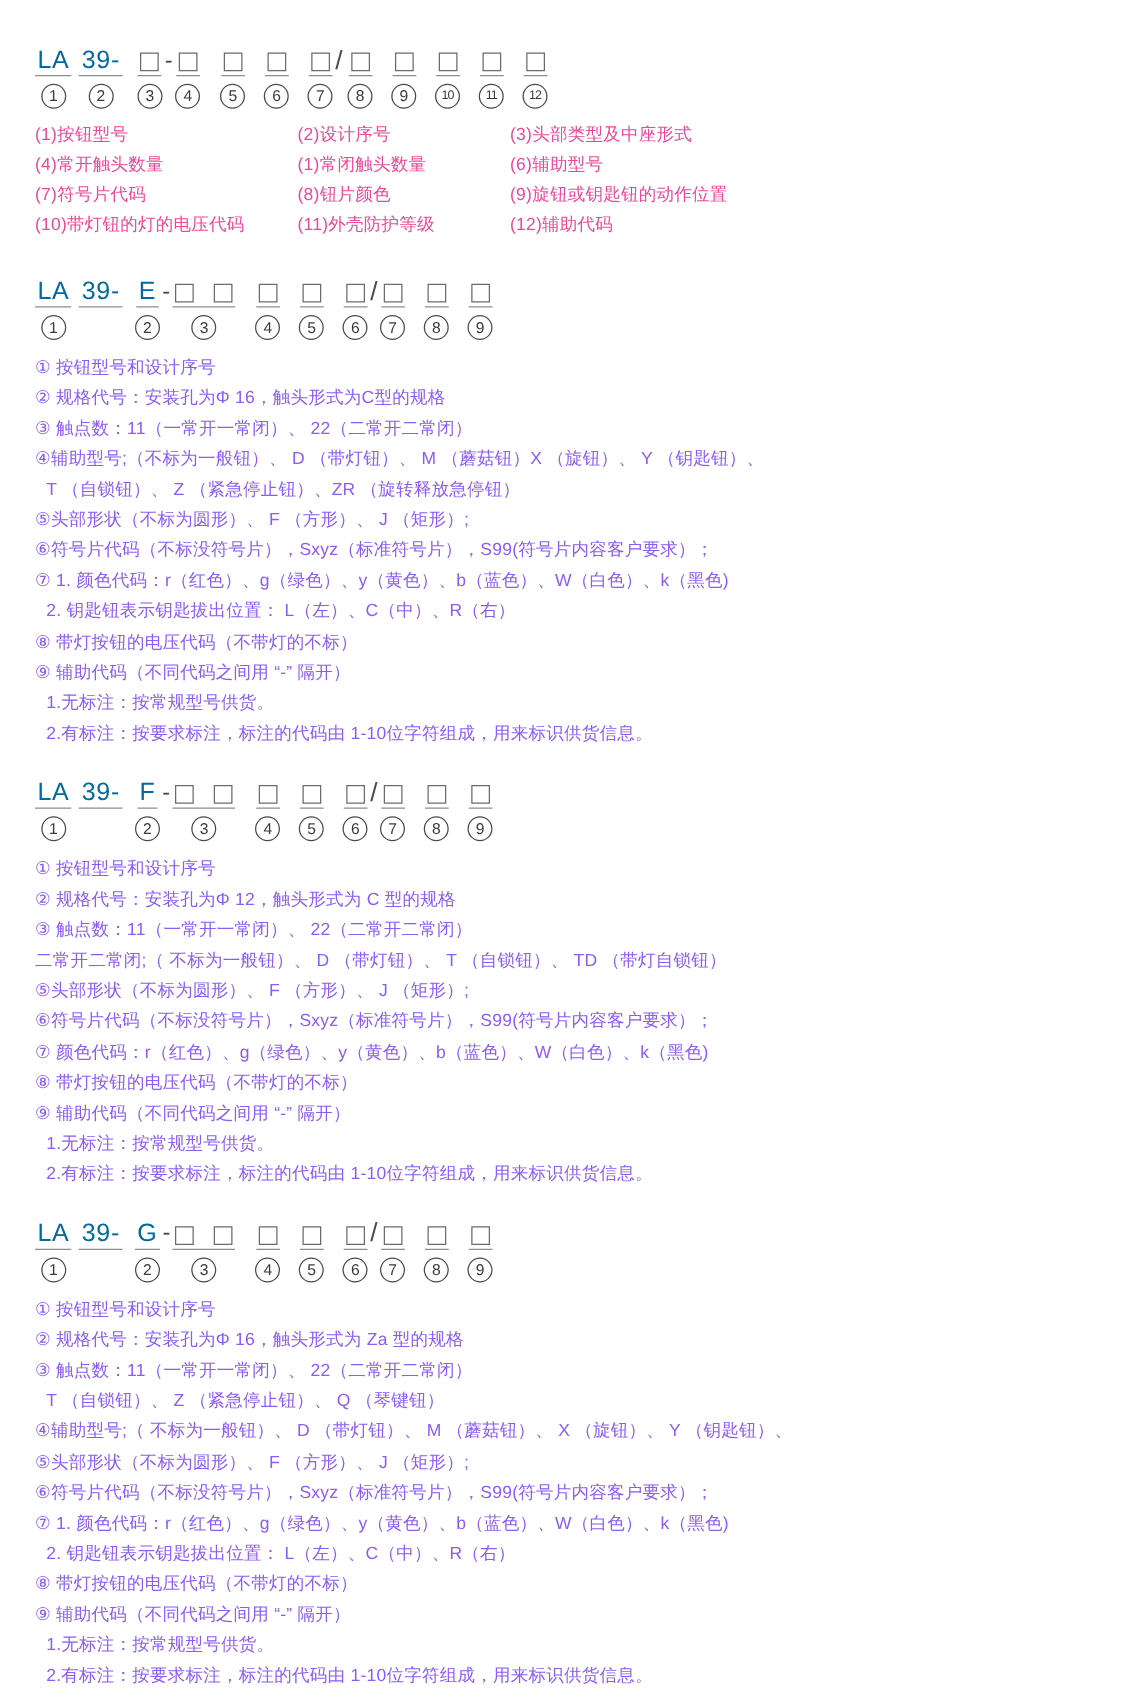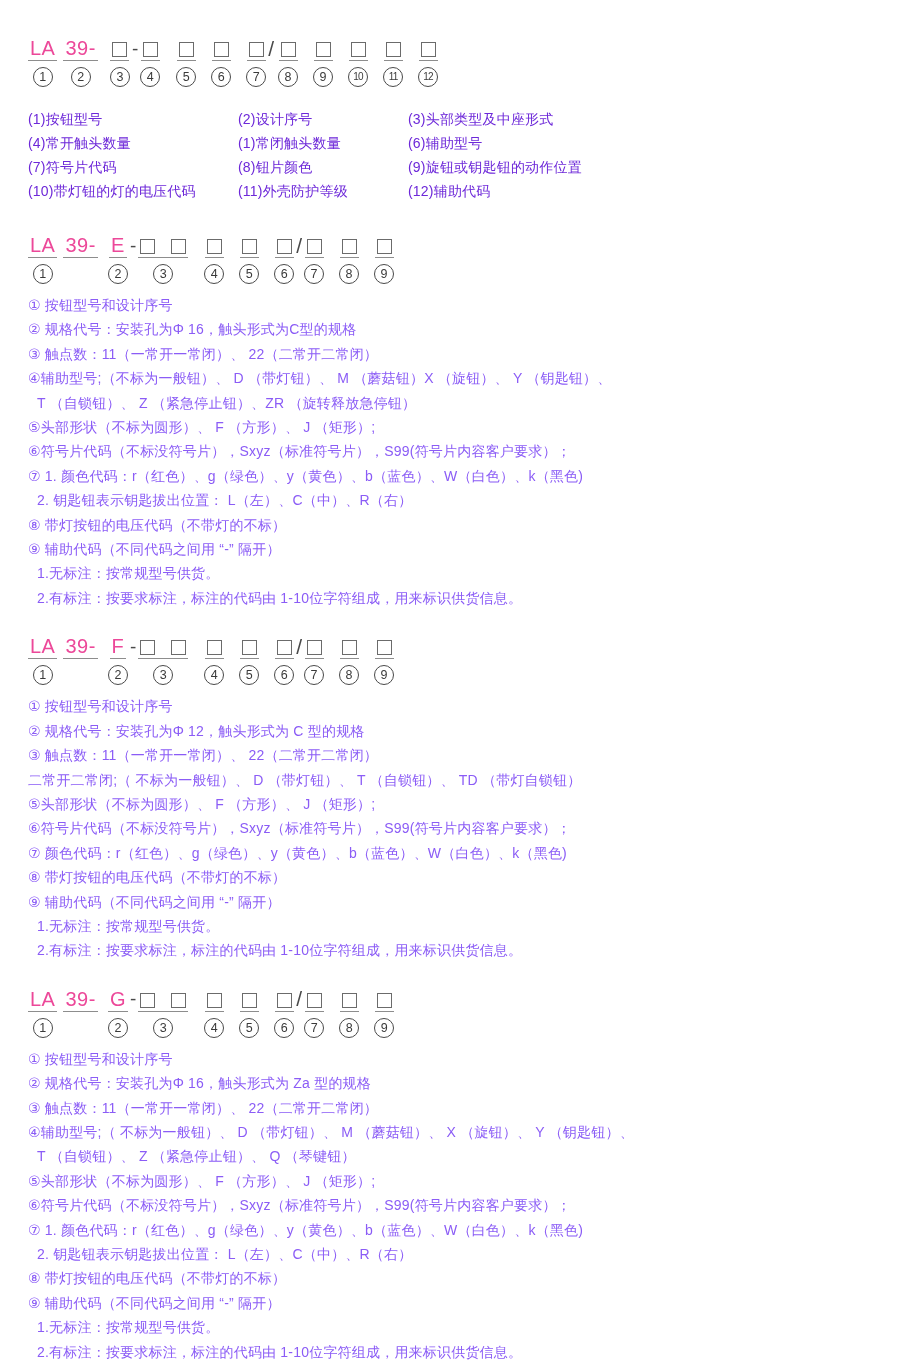--- a/index.html
+++ b/index.html
@@ -10,38 +10,38 @@
   }
   .page{padding:36px 30px 0 28px;}
 
   
   .diagram{display:flex;align-items:flex-start;}
   .slot{display:flex;flex-direction:column;align-items:center;}
   .top-row{
     height:25px;display:flex;align-items:flex-end;justify-content:center;
     border-bottom:1px solid #8d8d8d;padding:0 2px 3px 2px;box-sizing:border-box;
   }
-  .top-row.txt span{font-size:20px;line-height:18px;color:#ec4899;letter-spacing:0.5px;}
+  .top-row.txt span{font-size:20px;line-height:18px;color:#0369a1;letter-spacing:0.5px;}
   .box{width:15px;height:15px;border:1px solid #6b6b6b;display:inline-block;box-sizing:border-box;background:#fff;}
   .box.gap{margin-left:16px;}
   .sep{height:25px;display:flex;align-items:center;font-size:19px;color:#4a4a4a;padding:0 2px;}
   .sep.slash span{font-size:21px;}
   .circ{
     margin-top:6px;width:20px;height:20px;border:1.4px solid #4a4a4a;border-radius:50%;
     display:flex;align-items:center;justify-content:center;
     font-size:12.5px;color:#3a3a3a;box-sizing:border-box;line-height:1;
   }
   .circ.two{font-size:10px;letter-spacing:-0.8px;}
   .mr2{margin-right:2px;}.mr6{margin-right:6px;}.mr10{margin-right:10px;}
   .mr12{margin-right:12px;}.mr15{margin-right:15px;}.mr16{margin-right:16px;}
 
   
   .legend{
-    margin-top:20px;display:grid;grid-template-columns:210px 170px auto;
-    font-size:14px;line-height:24px;color:#6d28d9;letter-spacing:0.2px;
+    margin-top:8px;display:grid;grid-template-columns:210px 170px auto;
+    font-size:14px;line-height:24px;color:#ec4899;letter-spacing:0.2px;
   }
 
   
   .section{margin-top:24px;}
   .lines{margin-top:9px;}
   .ln{font-size:14px;line-height:24.4px;color:#8b5cf6;letter-spacing:0.2px;white-space:pre-wrap;}
   .ln.ind{padding-left:9px;}
 </style>
 </head>
 <body>
@@ -380,22 +380,22 @@
         <div class="top-row">
             <span class="box"></span>
           </div>
         <span class="circ">9</span>
       </div>
     </div>
     <div class="lines">
       <div class="ln">① 按钮型号和设计序号</div>
       <div class="ln">② 规格代号：安装孔为Φ 16，触头形式为 Za 型的规格</div>
       <div class="ln">③ 触点数：11（一常开一常闭）、 22（二常开二常闭）</div>
+      <div class="ln ind">T （自锁钮）、 Z （紧急停止钮）、 Q （琴键钮）</div>
       <div class="ln">④辅助型号;（ 不标为一般钮）、 D （带灯钮）、 M （蘑菇钮）、 X （旋钮）、 Y （钥匙钮）、</div>
-      <div class="ln ind">T （自锁钮）、 Z （紧急停止钮）、 Q （琴键钮）</div>
       <div class="ln">⑤头部形状（不标为圆形）、 F （方形）、 J （矩形）;</div>
       <div class="ln">⑥符号片代码（不标没符号片），Sxyz（标准符号片），S99(符号片内容客户要求）；</div>
       <div class="ln">⑦ 1. 颜色代码：r（红色）、g（绿色）、y（黄色）、b（蓝色）、W（白色）、k（黑色)</div>
       <div class="ln ind">2. 钥匙钮表示钥匙拔出位置： L（左）、C（中）、R（右）</div>
       <div class="ln">⑧ 带灯按钮的电压代码（不带灯的不标）</div>
       <div class="ln">⑨ 辅助代码（不同代码之间用 “-” 隔开）</div>
       <div class="ln ind">1.无标注：按常规型号供货。</div>
       <div class="ln ind">2.有标注：按要求标注，标注的代码由 1-10位字符组成，用来标识供货信息。</div>
     </div>
   </div>

